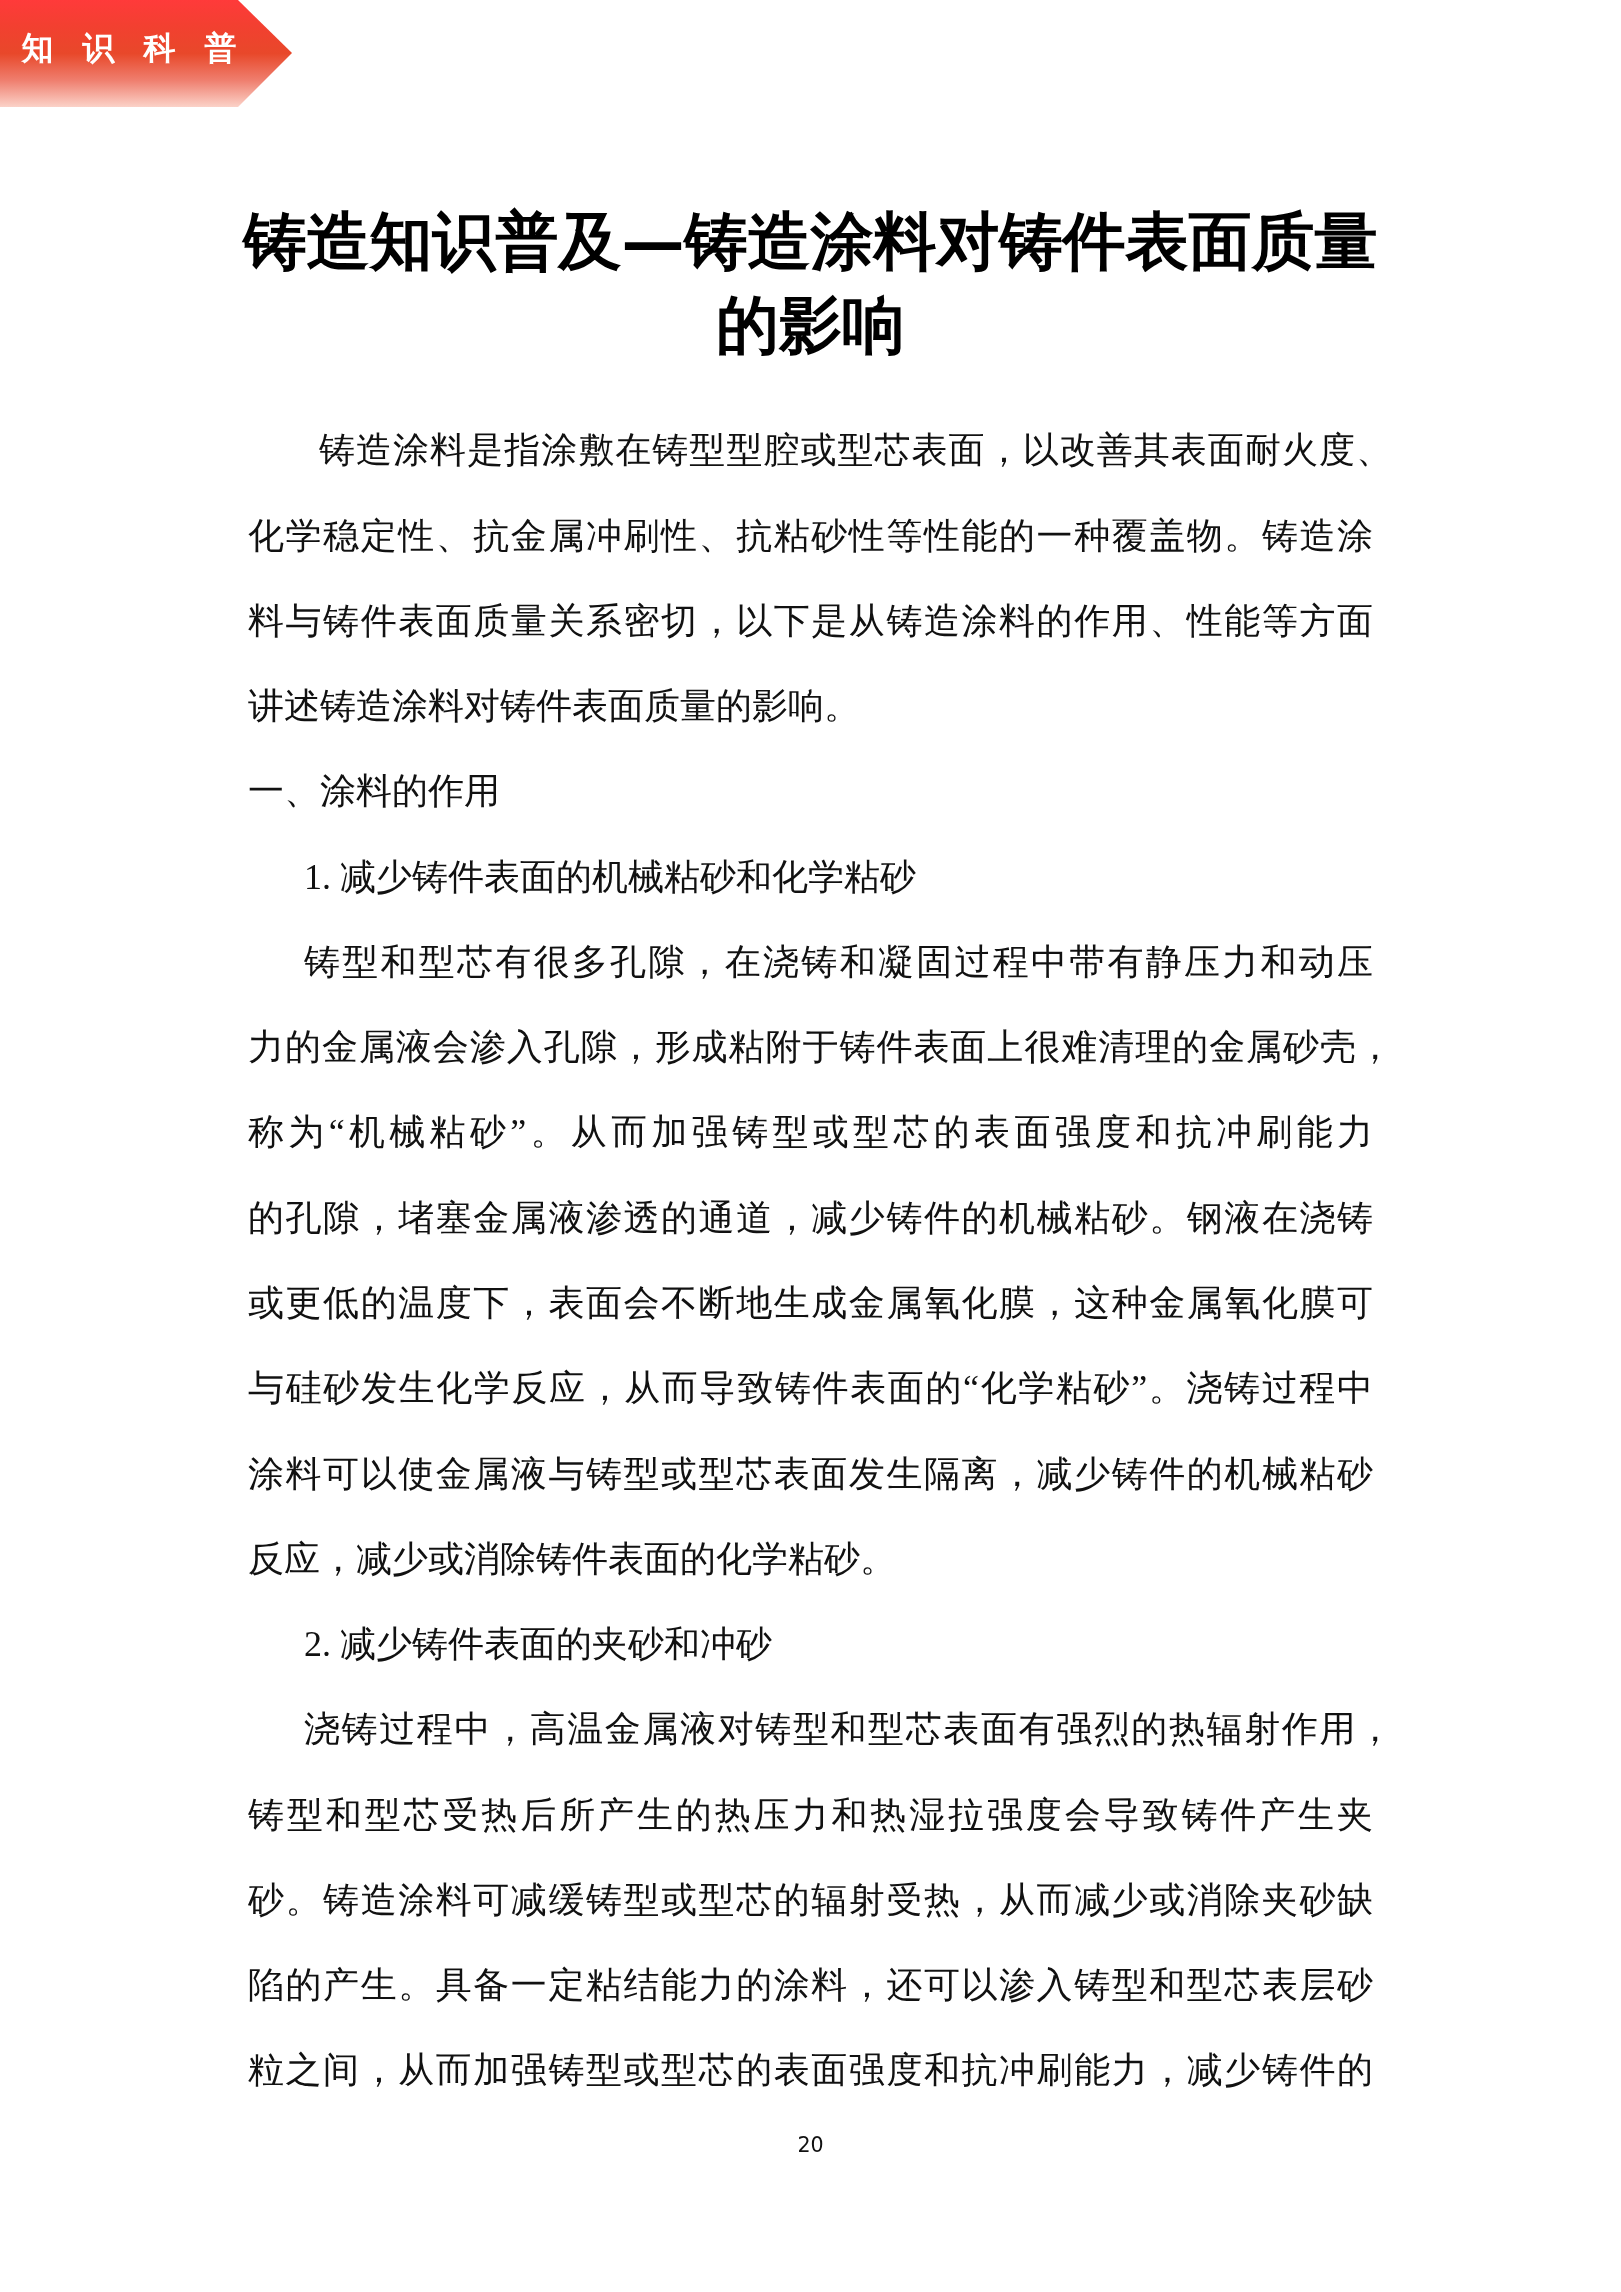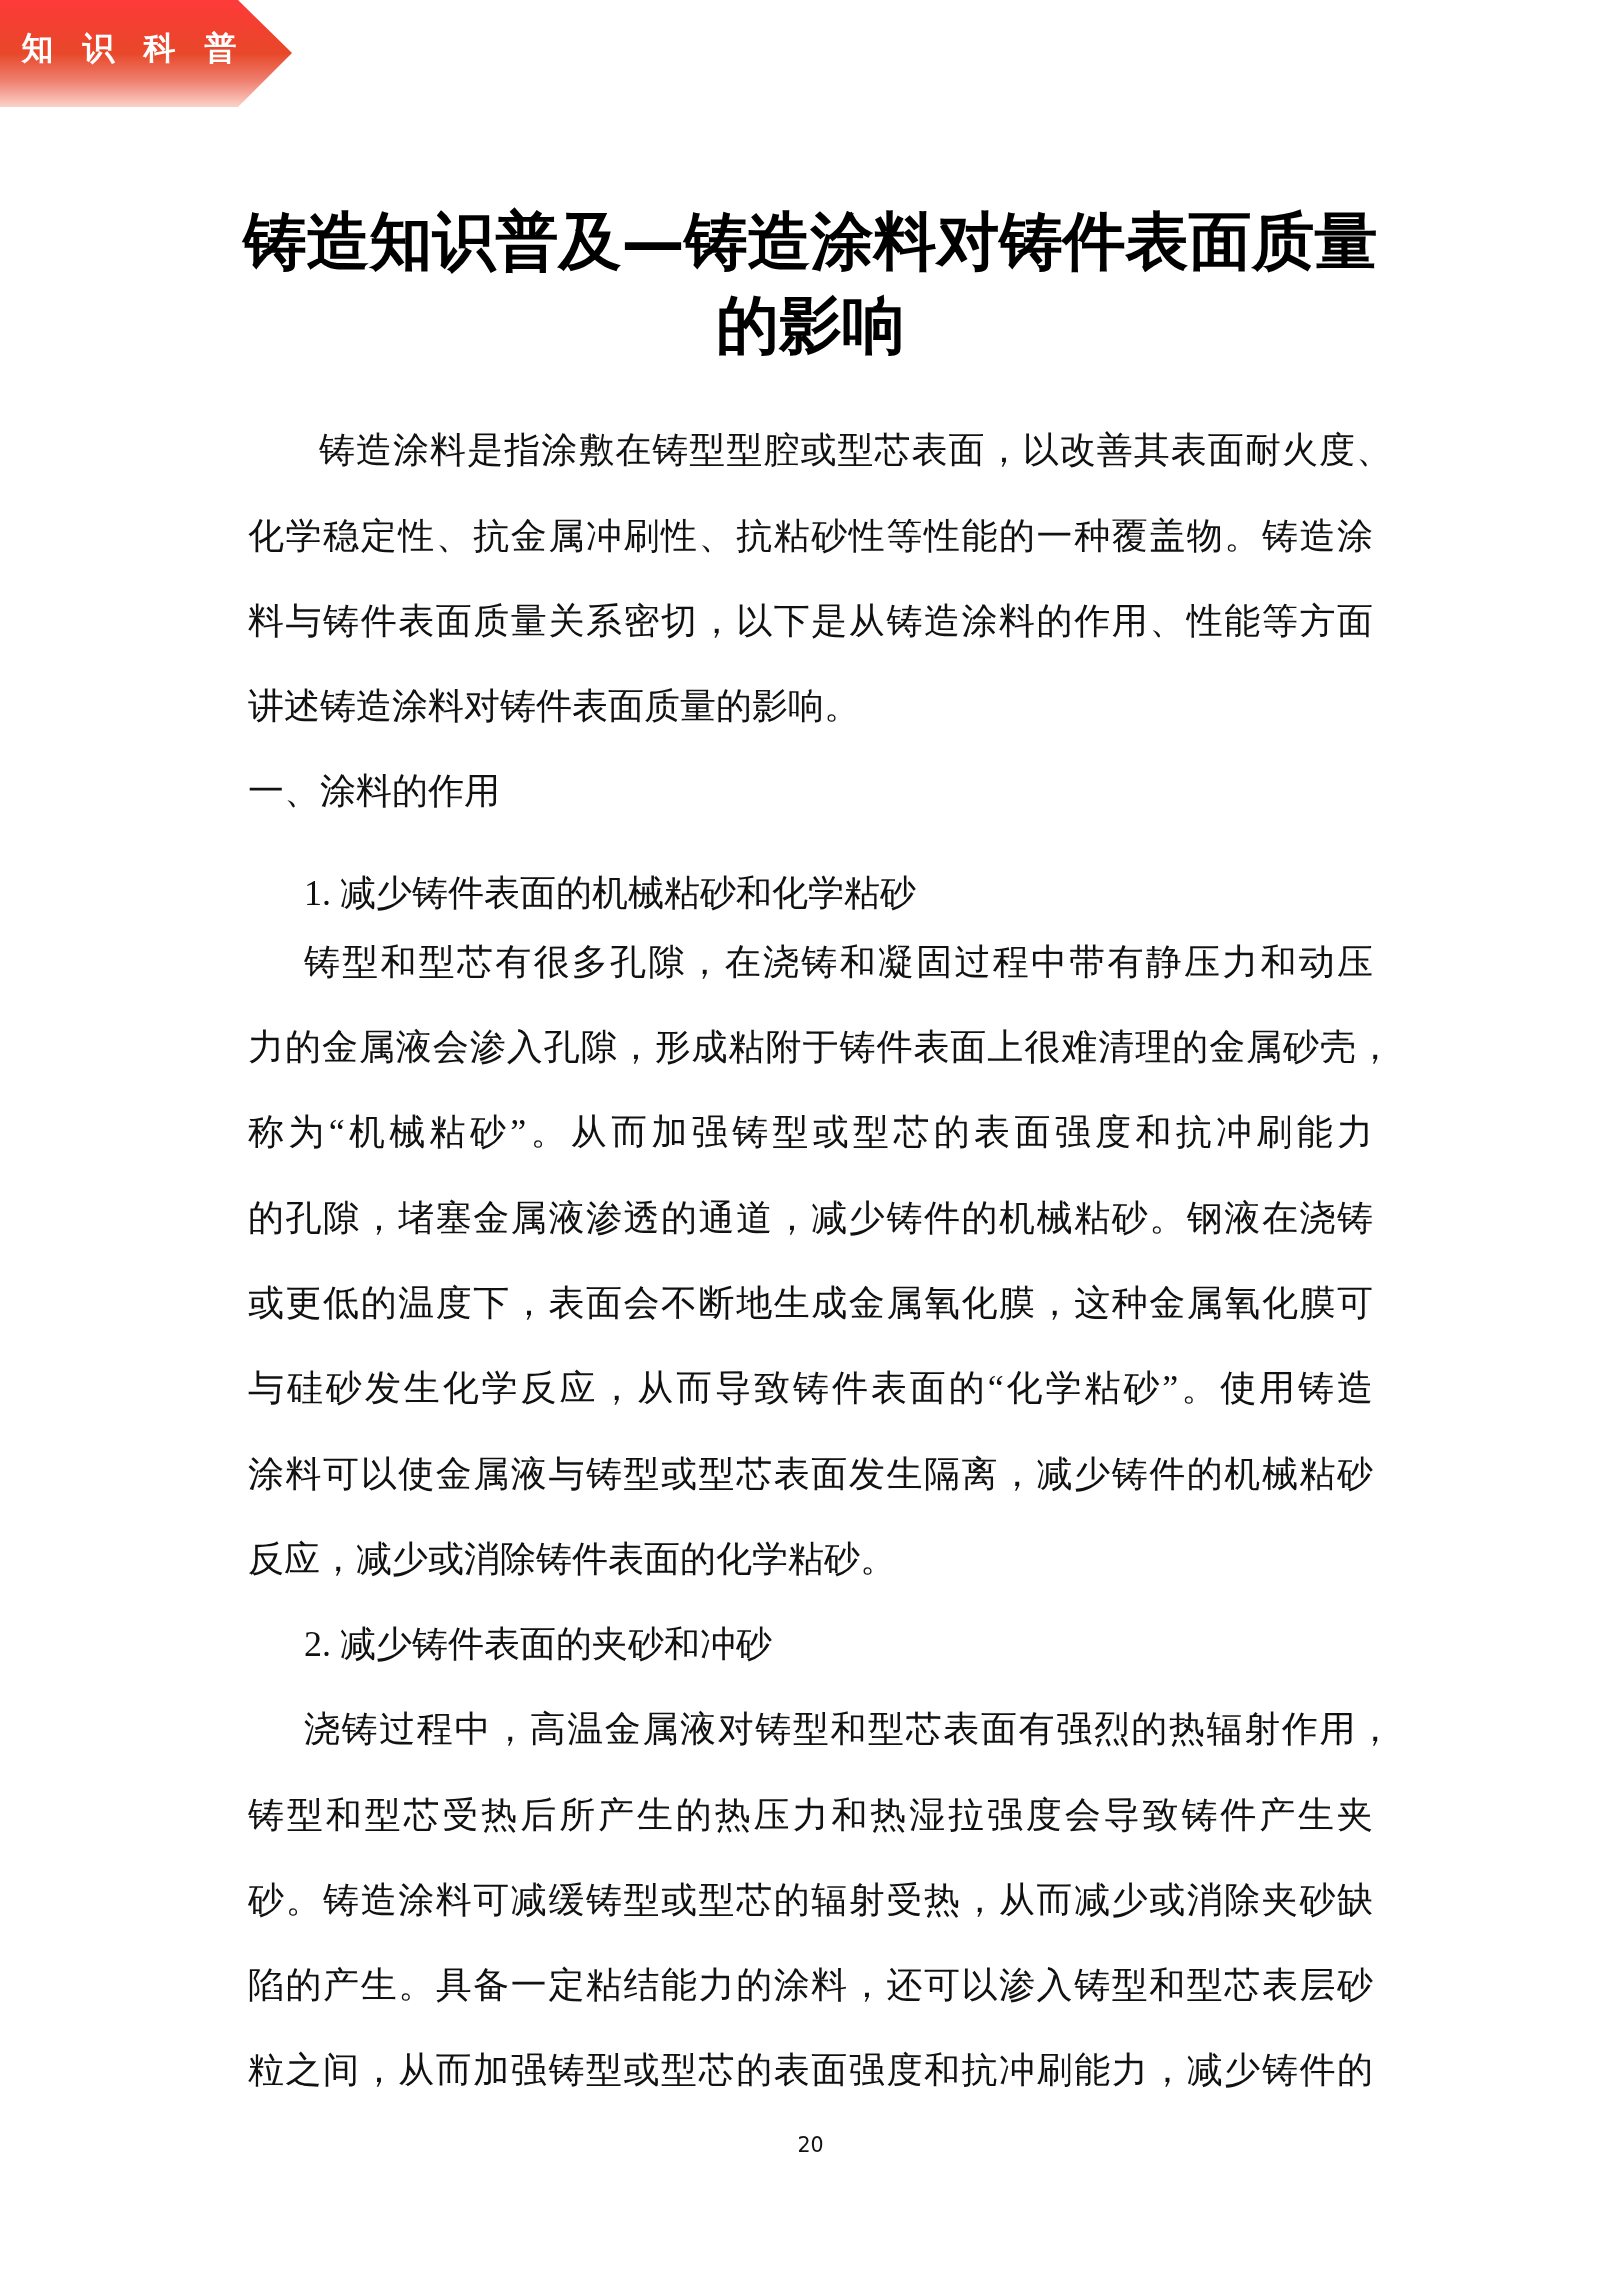--- a/index.html
+++ b/index.html
@@ -42,27 +42,27 @@
 <div class="title l1">铸造知识普及—铸造涂料对铸件表面质量</div>
 <div class="title l2">的影响</div>
 
 <div class="line just" style="top:429px; left:319px; width:1073px;">铸造涂料是指涂敷在铸型型腔或型芯表面，以改善其表面耐火度、</div>
 <div class="line just" style="top:515px;">化学稳定性、抗金属冲刷性、抗粘砂性等性能的一种覆盖物。铸造涂</div>
 <div class="line just" style="top:600px;">料与铸件表面质量关系密切，以下是从铸造涂料的作用、性能等方面</div>
 <div class="line" style="top:685px;">讲述铸造涂料对铸件表面质量的影响。</div>
 
 <div class="line" style="top:770px;">一、涂料的作用</div>
 
-<div class="line" style="top:856px; left:304px;margin-top:16px;">1. 减少铸件表面的机械粘砂和化学粘砂</div>
+<div class="line" style="top:856px; left:304px;">1. 减少铸件表面的机械粘砂和化学粘砂</div>
 <div class="line just" style="top:941px; left:304px; width:1069px;">铸型和型芯有很多孔隙，在浇铸和凝固过程中带有静压力和动压</div>
 <div class="line just" style="top:1026px; width:1145px;">力的金属液会渗入孔隙，形成粘附于铸件表面上很难清理的金属砂壳，</div>
 <div class="line just" style="top:1111px;">称为“机械粘砂”。从而加强铸型或型芯的表面强度和抗冲刷能力</div>
 <div class="line just" style="top:1197px;">的孔隙，堵塞金属液渗透的通道，减少铸件的机械粘砂。钢液在浇铸</div>
 <div class="line just" style="top:1282px;">或更低的温度下，表面会不断地生成金属氧化膜，这种金属氧化膜可</div>
-<div class="line just" style="top:1367px;">与硅砂发生化学反应，从而导致铸件表面的“化学粘砂”。使用铸造</div>
+<div class="line just" style="top:1367px;">与硅砂发生化学反应，从而导致铸件表面的“化学粘砂”。浇铸过程中</div>
 <div class="line just" style="top:1453px;">涂料可以使金属液与铸型或型芯表面发生隔离，减少铸件的机械粘砂</div>
 <div class="line" style="top:1538px;">反应，减少或消除铸件表面的化学粘砂。</div>
 
 <div class="line" style="top:1623px; left:304px;">2. 减少铸件表面的夹砂和冲砂</div>
 <div class="line just" style="top:1708px; left:304px; width:1089px;">浇铸过程中，高温金属液对铸型和型芯表面有强烈的热辐射作用，</div>
 <div class="line just" style="top:1794px;">铸型和型芯受热后所产生的热压力和热湿拉强度会导致铸件产生夹</div>
 <div class="line just" style="top:1879px;">砂。铸造涂料可减缓铸型或型芯的辐射受热，从而减少或消除夹砂缺</div>
 <div class="line just" style="top:1964px;">陷的产生。具备一定粘结能力的涂料，还可以渗入铸型和型芯表层砂</div>
 <div class="line just" style="top:2049px;">粒之间，从而加强铸型或型芯的表面强度和抗冲刷能力，减少铸件的</div>
 

